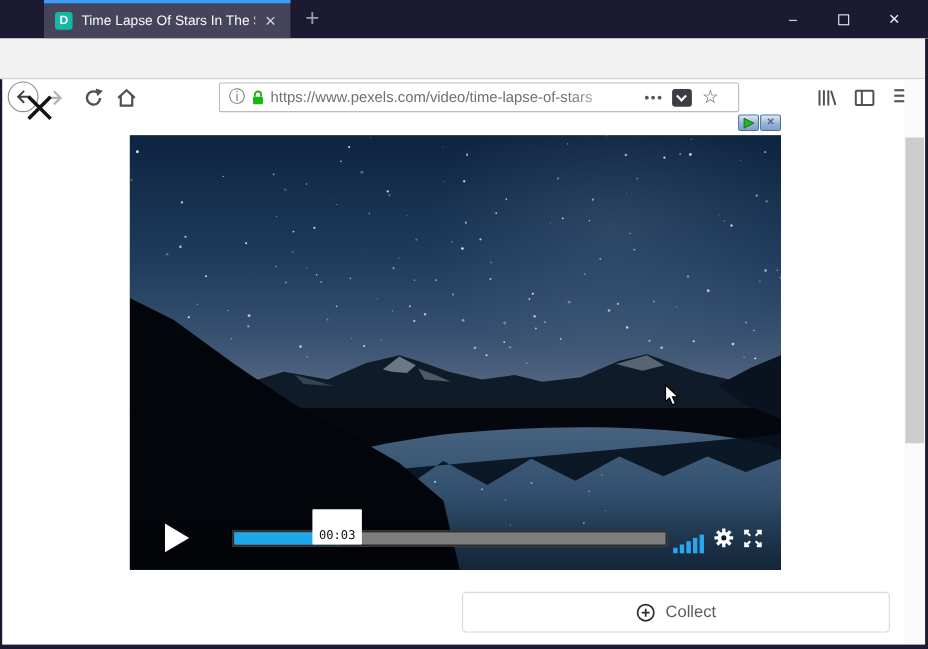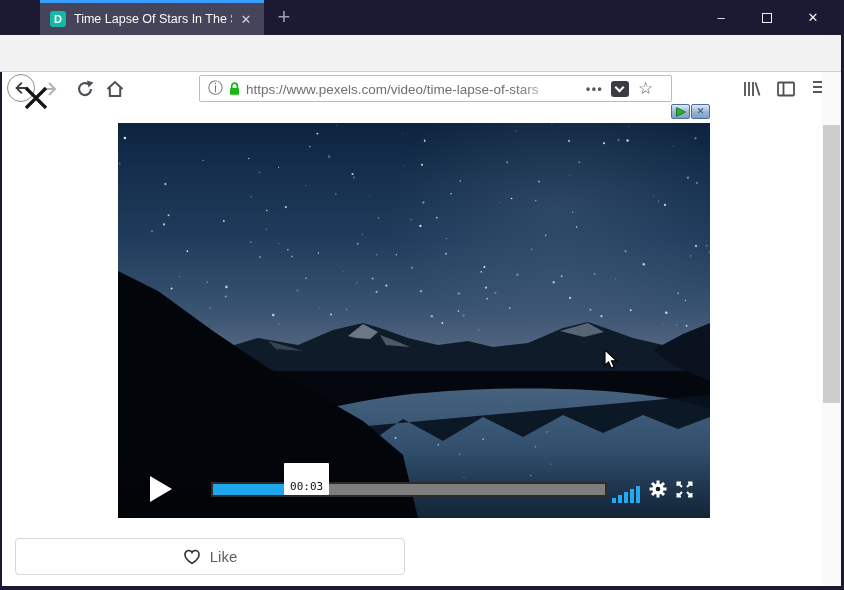--- a/index.html
+++ b/index.html
@@ -409,25 +409,26 @@
         <path d="M11,6 L15.5,1.5 M12,1.5 H15.5 V5"></path>
         <path d="M6,11 L1.5,15.5 M1.5,12 V15.5 H5"></path>
         <path d="M11,11 L15.5,15.5 M12,15.5 H15.5 V12"></path>
       </g>
     </svg>
     <svg class="cursor" width="15" height="21" viewBox="0 0 15 21">
       <polygon points="1,1 1,16 4.6,12.8 7.2,19 10,17.8 7.4,11.8 12.5,11.8" fill="#fff" stroke="#000" stroke-width="1.1"></polygon>
     </svg>
   </div>
 
-  <div class="action-btn like-btn">
-    <svg width="18" height="16" viewBox="0 0 16 15">
-      <path d="M8,13.5 C8,13.5 1.4,9.3 1.4,5.1 C1.4,2.9 3.2,1.4 5,1.4 C6.4,1.4 7.5,2.2 8,3.3 C8.5,2.2 9.6,1.4 11,1.4 C12.8,1.4 14.6,2.9 14.6,5.1 C14.6,9.3 8,13.5 8,13.5 Z" stroke="#2e2e2e" stroke-width="1.5" fill="none"></path>
-    </svg>
-    <span>Like</span>
+  <div class="action-btn collect-btn">
+    <svg width="18" height="18" viewBox="0 0 18 18">
+      <circle cx="9" cy="9" r="7.4" stroke="#2e2e2e" stroke-width="1.6" fill="none"></circle>
+      <path d="M9,5.4 V12.6 M5.4,9 H12.6" stroke="#2e2e2e" stroke-width="1.6"></path>
+    </svg>
+    <span>Collect</span>
   </div>
 
   <div class="scrollbar">
     <div class="scroll-thumb"></div>
   </div>
 
   <div class="b-left"></div>
   <div class="b-right"></div>
   <div class="b-bottom"></div>
 </div>

